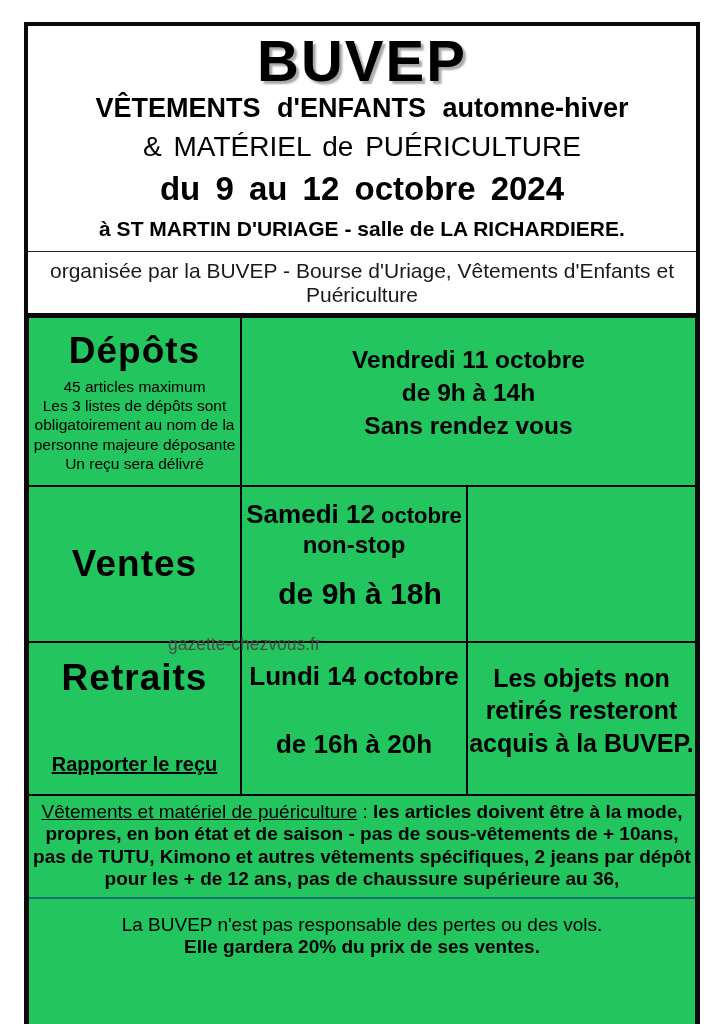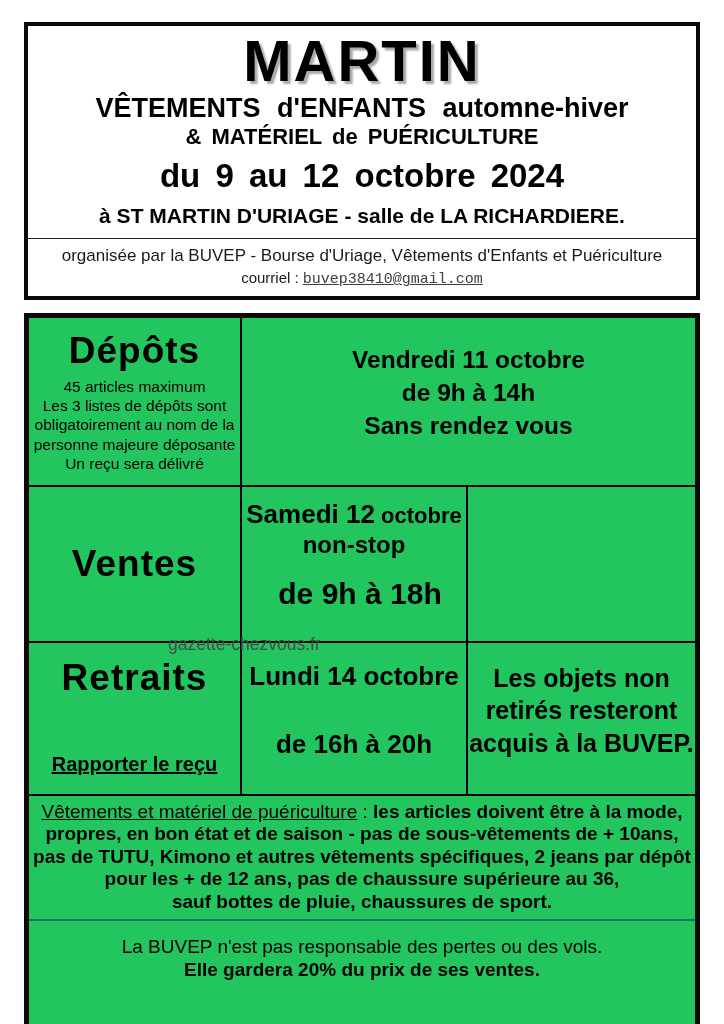--- a/index.html
+++ b/index.html
@@ -13,25 +13,25 @@
   .header-box{
     position:absolute;left:24px;top:22px;width:676px;
     box-sizing:border-box;border:4px solid #0a0a0a;
     text-align:center;background:#fff;padding-bottom:8px;
   }
   .title{
     font-size:58px;font-weight:bold;letter-spacing:2px;line-height:1.06;
     margin-top:4px;text-shadow:3px 3px 2px #a9a9a9;
   }
   .sub1{font-size:27px;font-weight:bold;word-spacing:9px;margin-top:2px;}
-  .sub2{font-size:22px;font-weight:bold;word-spacing:4px;}
+  .sub2{font-size:28px;font-weight:normal;word-spacing:4px;margin-top:7px;}
   .dates{font-size:33px;font-weight:bold;word-spacing:6px;margin-top:7px;}
   .loc{font-size:21px;font-weight:bold;margin-top:9px;}
   .hdr-divider{border:none;border-top:1.5px solid #222;margin:10px 0 7px 0;}
-  .org{font-size:17px;color:#1a1a1a;}
+  .org{font-size:21px;color:#1a1a1a;}
   .email-line{font-size:15px;margin-top:3px;color:#1a1a1a;}
   .email-link{text-decoration:underline;}
   
   .main-box{
     position:absolute;left:24px;top:313px;width:676px;height:724px;
     box-sizing:border-box;border:5px solid #0a0a0a;background:#22c55e;
     display:flex;flex-direction:column;
   }
   .sched-row{display:flex;border-bottom:2px solid #000;box-sizing:border-box;flex:0 0 auto;}
   .row-depots{height:169px;}
@@ -80,21 +80,21 @@
   .footer-bold{font-weight:bold;}
   
   .watermark{
     position:absolute;left:168px;top:634px;font-size:17.5px;z-index:5;text-align:center;
   }
 </style>
 </head>
 <body>
 
 <div class="header-box">
-  <div class="title">MARTIN</div>
+  <div class="title">BUVEP</div>
   <div class="sub1">VÊTEMENTS d'ENFANTS automne-hiver</div>
   <div class="sub2">&amp; MATÉRIEL de PUÉRICULTURE</div>
   <div class="dates">du 9 au 12 octobre 2024</div>
   <div class="loc">à ST MARTIN D'URIAGE - salle de LA RICHARDIERE.</div>
   <hr class="hdr-divider">
   <div class="org">organisée par la BUVEP - Bourse d'Uriage, Vêtements d'Enfants et Puériculture</div>
   <div class="email-line"><span>courriel : </span><a href="#" class="email-link" style="color: #404040; font-family: Liberation Mono, monospace;">buvep38410@gmail.com</a></div>
 </div>
 
 <div class="main-box">
@@ -143,21 +143,20 @@
       <div>retirés resteront</div>
       <div>acquis à la BUVEP.</div>
     </div>
   </div>
 
   <div class="rules">
     <div><span class="u">Vêtements et matériel de puériculture</span><span> : </span><span class="b">les articles doivent être à la mode,</span></div>
     <div class="b">propres, en bon état et de saison  -  pas de sous-vêtements de + 10ans,</div>
     <div class="b">pas de TUTU, Kimono et autres vêtements spécifiques, 2 jeans par dépôt</div>
     <div class="b">pour les + de 12 ans, pas de chaussure supérieure au 36,</div>
-    <div class="b">sauf bottes de pluie, chaussures de sport.</div>
   </div>
 
   <div class="footer-note">
     <div>La BUVEP n'est pas responsable des pertes ou des vols.</div>
     <div class="footer-bold">Elle gardera  20% du prix de ses ventes.</div>
   </div>
 
 </div>
 
 <div class="watermark" style="color: rgb(74, 74, 74);">gazette-chezvous.fr</div>

